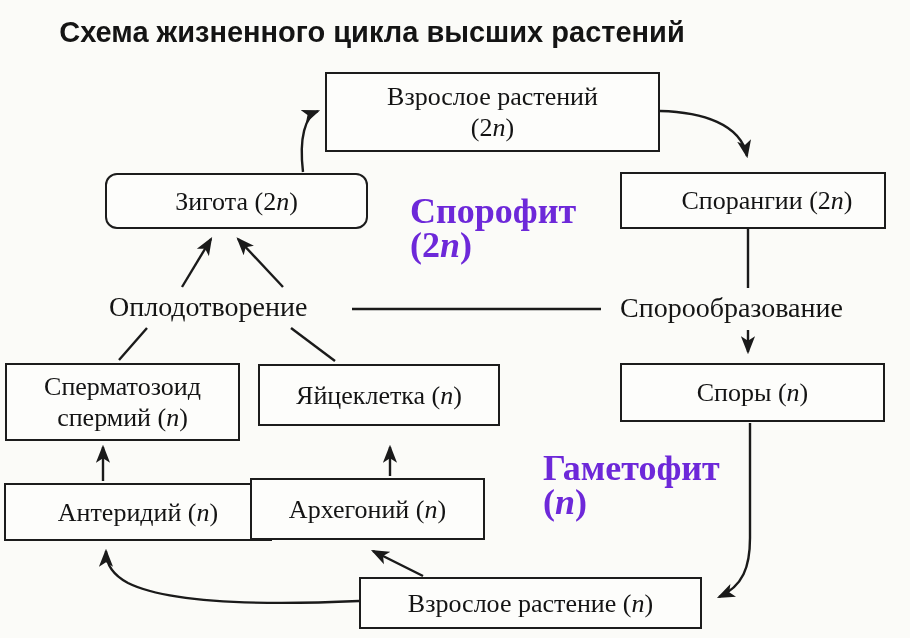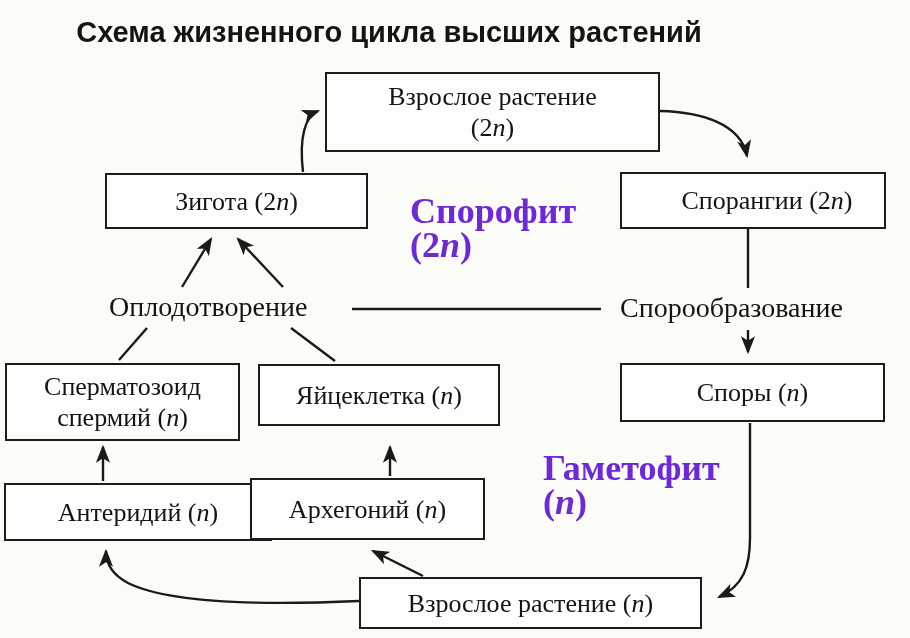--- a/index.html
+++ b/index.html
@@ -10,21 +10,21 @@
     color: #1a1a1a;
     overflow: hidden;
   }
   .canvas {
     position: relative;
     width: 910px; height: 638px;
     background: #fbfbf8;
   }
   .title {
     position: absolute;
-    left: 17px; top: 16px; width: 744px;
+    left: 0; top: 16px; width: 744px;
     text-align: center;
     font-family: "Liberation Sans", "DejaVu Sans", sans-serif;
     font-weight: bold;
     font-size: 29px;
     letter-spacing: 0px;
     color: #141414;
   }
   .wires { position: absolute; left: 0; top: 0; pointer-events: none; }
   .wires path { stroke: #1a1a1a; stroke-width: 2.4; fill: none; }
   .box {
@@ -81,25 +81,25 @@
     <path d="M 283,287 L 238,239" marker-end="url(#ah)"></path>
     <path d="M 147,328 L 119,360"></path>
     <path d="M 291,328 L 335,361"></path>
     <path d="M 103,481 L 103,447" marker-end="url(#ah)"></path>
     <path d="M 390,476 L 390,447" marker-end="url(#ah)"></path>
     <path d="M 359,601 C 270,605 170,604 128,583 C 111,574 106,563 106,551" marker-end="url(#ah)"></path>
     <path d="M 423,576 L 373,551" marker-end="url(#ah)"></path>
   </svg>
 
   <div class="box" style="left:325px; top:72px; width:335px; height:80px;">
-    <span>Взрослое растение</span>
+    <span>Взрослое растений</span>
     <span>(2<i>n</i>)</span>
   </div>
 
-  <div class="box" style="left:105px; top:173px; width:263px; height:56px;">
+  <div class="box" style="left:105px; top:173px; width:263px; height:56px;border-radius:12px;">
     <span>Зигота (2<i>n</i>)</span>
   </div>
 
   <div class="box" style="left:620px; top:172px; width:266px; height:57px;padding-left:28px;">
     <span>Спорангии (2<i>n</i>)</span>
   </div>
 
   <div class="plabel" style="left:410px; top:194px; width:165px;">
     <div>Спорофит</div>
     <div>(2<i>n</i>)</div>

